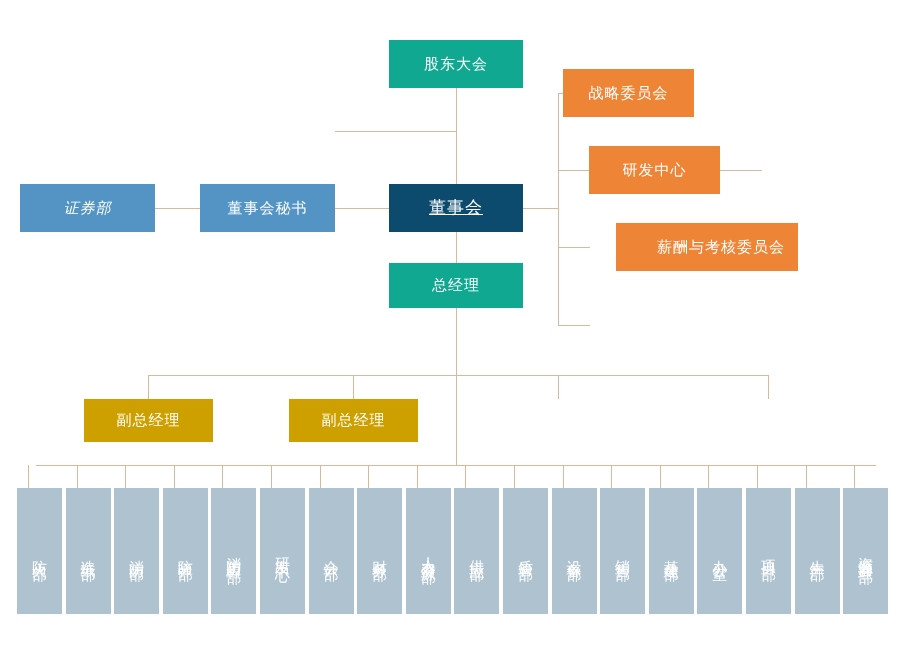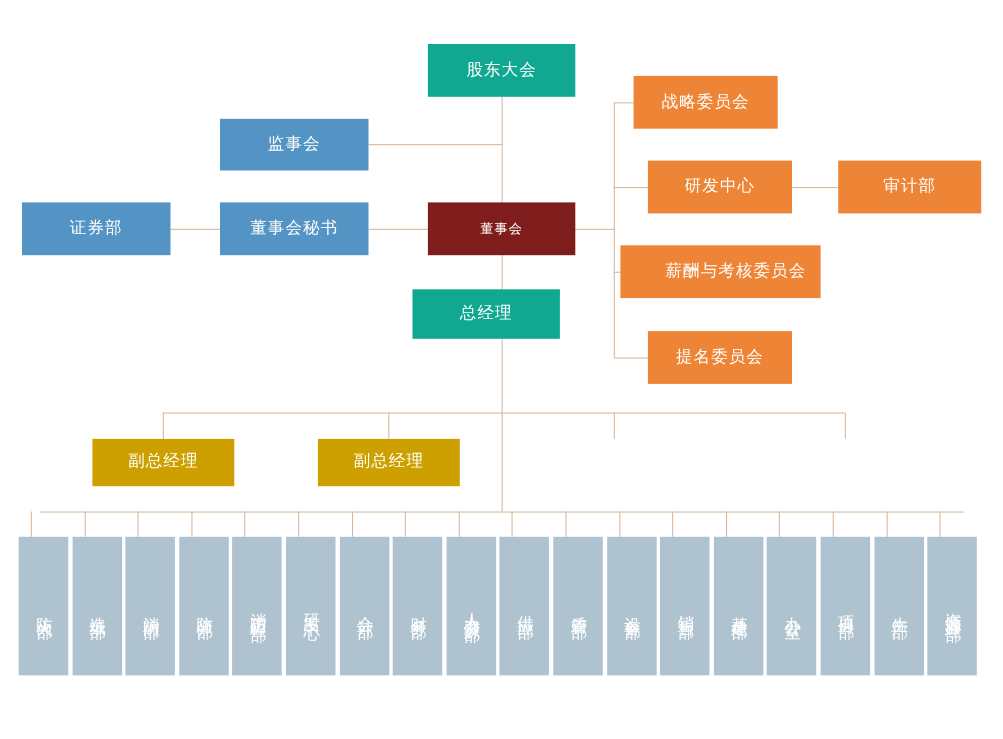--- a/index.html
+++ b/index.html
@@ -28,21 +28,21 @@
     text-align: center;
     letter-spacing: 1px;
     line-height: 1.25;
     z-index: 3;
   }
   .node-label {
     display: block;
   }
   
   .n-teal   { background: #11A891; font-size: 15px; }
-  .n-blue   { background: #7f1d1d; font-size: 12px; }
+  .n-blue   { background: #0c4a6e; font-size: 17px; text-decoration: underline; }
   .n-steel  { background: #5394C4; font-size: 15px; }
   .n-orange { background: #EE8435; font-size: 15px; }
   .n-gold   { background: #CDA000; font-size: 15px; }
   .n-dept   { background: #AEC2CF; font-size: 15px; }
 
   
   .n-dept .node-label {
     writing-mode: vertical-rl;
     text-orientation: upright;
     letter-spacing: 3px;
@@ -95,56 +95,47 @@
   <div class="link v" style="left:768px; top:375px; height:24px;"></div>
 
   <div class="link v" style="left:456px; top:375px; height:90px;"></div>
 
   <div class="link h" style="left:36px; top:465px; width:840px;"></div>
 
   <div class="node n-teal" style="left:389px; top:40px; width:134px; height:48px;">
     <span class="node-label">股东大会</span>
   </div>
 
-  <div class="node n-steel" style="left:200px; top:108px; width:135px; height:47px;">
-    <span class="node-label">监事会</span>
-  </div>
-
-  <div class="node n-steel" style="left:20px; top:184px; width:135px; height:48px;">
+
+  <div class="node n-steel" style="left:20px; top:184px; width:135px; height:48px;font-style:italic;">
     <span class="node-label">证券部</span>
   </div>
 
   <div class="node n-steel" style="left:200px; top:184px; width:135px; height:48px;justify-content:center;">
     <span class="node-label">董事会秘书</span>
   </div>
 
   <div class="node n-blue" style="left:389px; top:184px; width:134px; height:48px;">
     <span class="node-label">董事会</span>
   </div>
 
-  <div class="node n-teal" style="left:375px; top:263px; width:134px; height:45px;font-family:Liberation Serif, serif;">
+  <div class="node n-teal" style="left:389px; top:263px; width:134px; height:45px;font-family:Liberation Serif, serif;">
     <span class="node-label">总经理</span>
   </div>
 
-  <div class="node n-orange" style="left:576px; top:69px; width:131px; height:48px;">
+  <div class="node n-orange" style="left:563px; top:69px; width:131px; height:48px;">
     <span class="node-label">战略委员会</span>
   </div>
   <div class="node n-orange" style="left:589px; top:146px; width:131px; height:48px;">
     <span class="node-label">研发中心</span>
   </div>
-  <div class="node n-orange" style="left:564px; top:223px; width:182px; height:48px;padding-left:28px;">
+  <div class="node n-orange" style="left:616px; top:223px; width:182px; height:48px;padding-left:28px;">
     <span class="node-label">薪酬与考核委员会</span>
   </div>
-  <div class="node n-orange" style="left:589px; top:301px; width:131px; height:48px;">
-    <span class="node-label">提名委员会</span>
-  </div>
-
-  <div class="node n-orange" style="left:762px; top:146px; width:130px; height:48px;">
-    <span class="node-label">审计部</span>
-  </div>
+
 
   <div class="node n-gold" style="left:84px; top:399px; width:129px; height:43px;">
     <span class="node-label">副总经理</span>
   </div>
   <div class="node n-gold" style="left:289px; top:399px; width:129px; height:43px;">
     <span class="node-label">副总经理</span>
   </div>
 
   <div id="department-row">
       <div class="node n-dept" style="left: 17px; top: 488px; width: 45px; height: 126px;">

